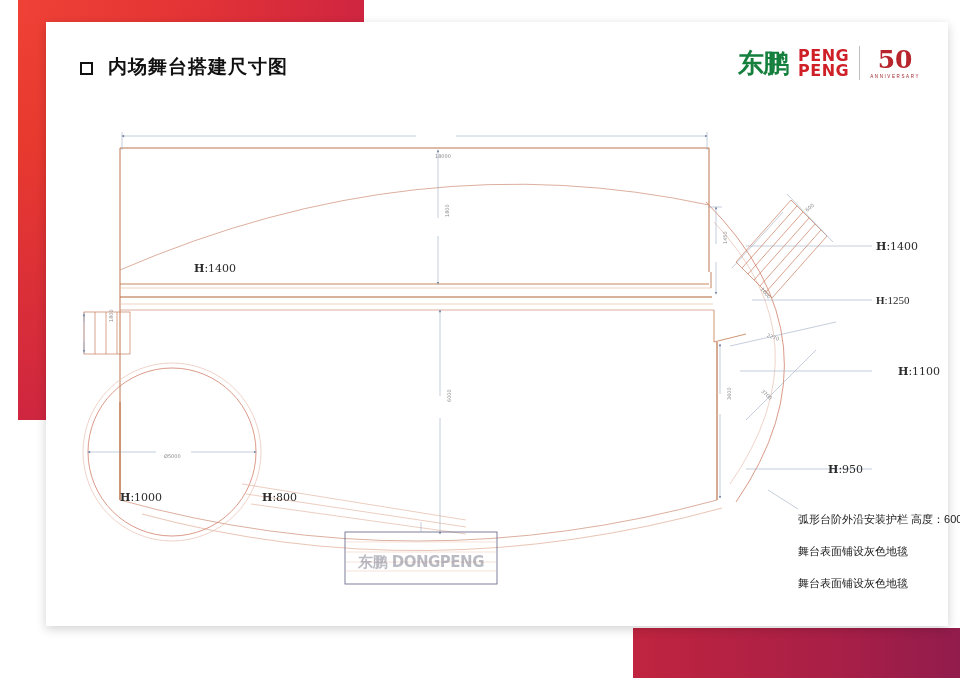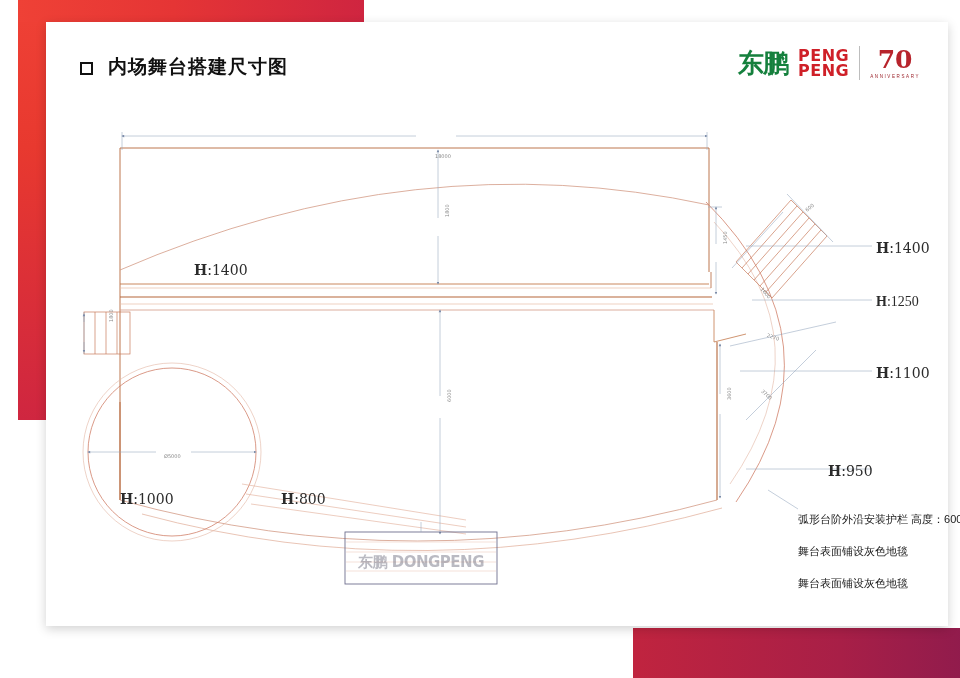--- a/index.html
+++ b/index.html
@@ -76,21 +76,21 @@
     font-size: 4.5px; color: #9a2028; letter-spacing: 1.6px;
     margin-top: 2px;
   }
   
   #drawing { position: absolute; left: 0; top: 0; }
   .lbl {
     position: absolute;
     font-family: "DejaVu Serif", "Liberation Serif", serif;
     color: #2b2b2b; white-space: nowrap;
   }
-  .lbl-h { font-size: 14px; }
+  .lbl-h { font-size: 11px; }
   .lbl-h b { font-weight: bold; }
   .note {
     position: absolute;
     font-size: 11px; color: #1a1a1a; white-space: nowrap;
     font-family: Liberation Sans, sans-serif;
   }
   .dimtxt {
     position: absolute;
     font-size: 5px; color: #8a8a8a;
     font-family: "DejaVu Sans", "Liberation Sans", sans-serif;
@@ -127,21 +127,21 @@
     <div class="hdr-title">内场舞台搭建尺寸图</div>
 
     <div class="logo">
       <div class="logo-cn">东鹏</div>
       <div class="logo-en">
         <span>PENG</span>
         <span>PENG</span>
       </div>
       <div class="logo-sep"></div>
       <div class="logo-anniv">
-        <div class="logo-50">70</div>
+        <div class="logo-50">50</div>
         <div class="logo-anniv-txt">ANNIVERSARY</div>
       </div>
     </div>
 
     <svg id="drawing" width="902" height="604" viewBox="0 0 902 604">
       <defs>
         <marker id="ar" markerWidth="8" markerHeight="8" refX="4" refY="2.5" orient="auto">
           <path d="M0,0 L5,2.5 L0,5 z" fill="#7b8ba8"></path>
         </marker>
         <marker id="arS" markerWidth="8" markerHeight="8" refX="1" refY="2.5" orient="auto">
@@ -255,24 +255,24 @@
       <line x1="375" y1="500" x2="375" y2="510" stroke="#93a6bd" stroke-width="0.55"></line>
     </svg>
 
     <div class="stagebox" style="left:299px; top:510px; width:152px; height:60px; border:none;">
       <div class="stagebox-logo">东鹏 DONGPENG</div>
     </div>
 
     <div id="h-labels">
         <div class="lbl lbl-h" style="left: 148px; top: 240px;"><b>H</b>:1400</div>
         <div class="lbl lbl-h" style="left: 74px; top: 469px;"><b>H</b>:1000</div>
-        <div class="lbl lbl-h" style="left: 235px; top: 469px;"><b>H</b>:800</div>
+        <div class="lbl lbl-h" style="left: 216px; top: 469px;"><b>H</b>:800</div>
         <div class="lbl lbl-h" style="left: 830px; top: 218px;"><b>H</b>:1400</div>
         <div class="lbl lbl-h" style="left: 830px; top: 272px; font-family: Liberation Serif, serif;"><b>H</b>:1250</div>
-        <div class="lbl lbl-h" style="left: 830px; top: 343px;"><b>H</b>:1100</div>
+        <div class="lbl lbl-h" style="left: 852px; top: 343px;"><b>H</b>:1100</div>
         <div class="lbl lbl-h" style="left: 782px; top: 441px;"><b>H</b>:950</div>
       </div>
 
     <div id="dim-labels">
         <div class="dimtxt" style="left: 389px; top: 131px;">18000</div>
         <div class="dimtxt rot" style="left: 398px; top: 195px; transform: rotate(-90deg);">1800</div>
         <div class="dimtxt rot" style="left: 676px; top: 222px; transform: rotate(-90deg);">1450</div>
         <div class="dimtxt rot" style="left: 400px; top: 380px; transform: rotate(-90deg);">6000</div>
         <div class="dimtxt rot" style="left: 680px; top: 378px; transform: rotate(-90deg);">3600</div>
         <div class="dimtxt rot" style="left: 62px; top: 300px; transform: rotate(-90deg);">1800</div>

